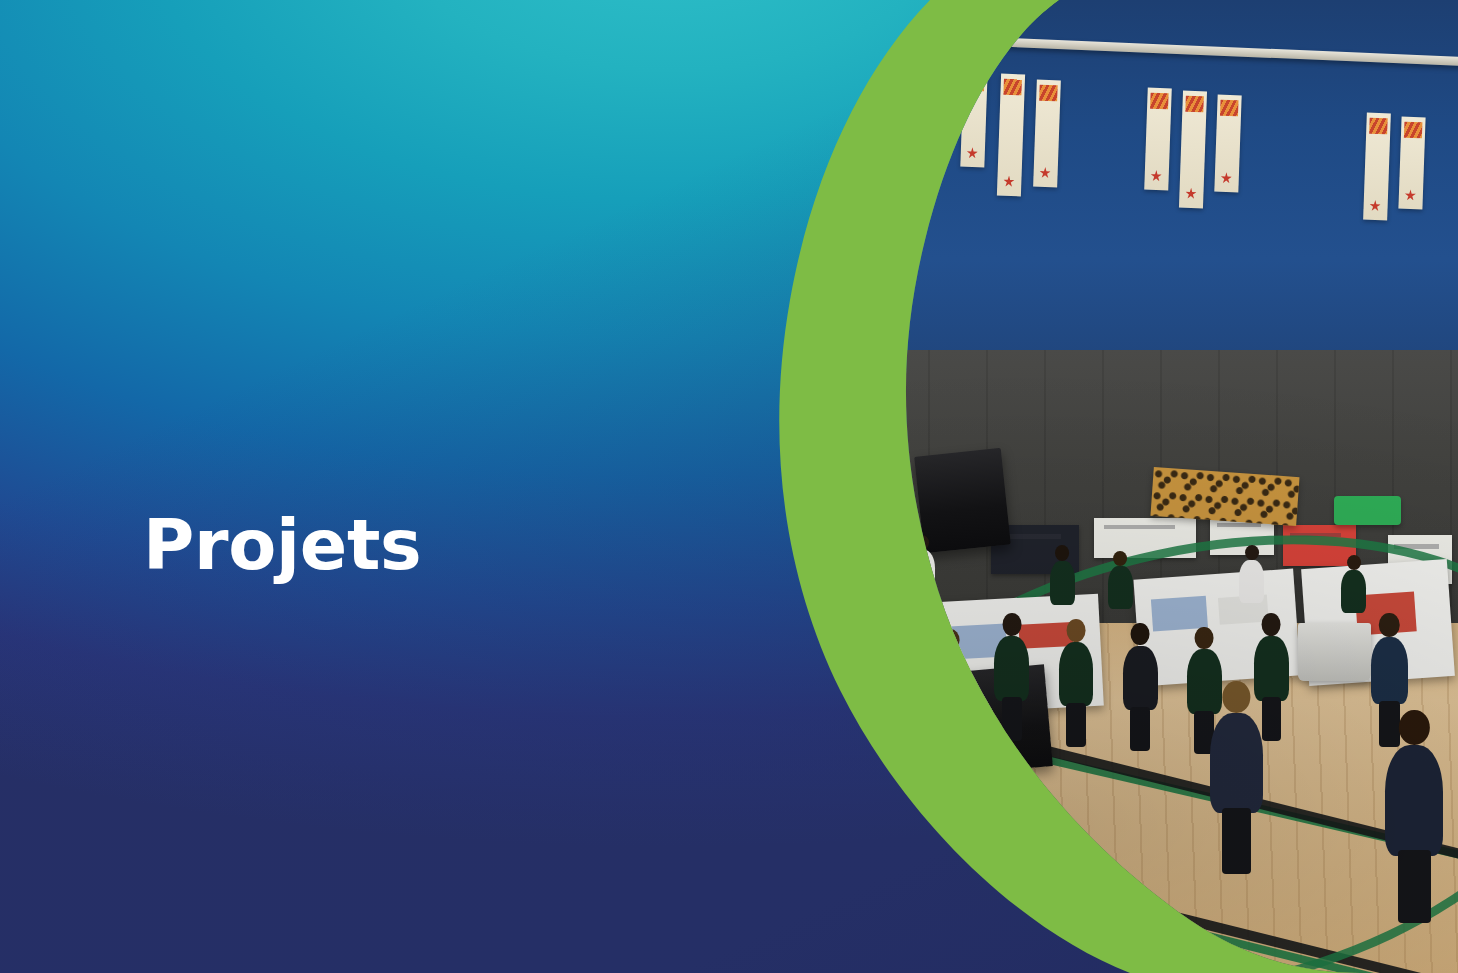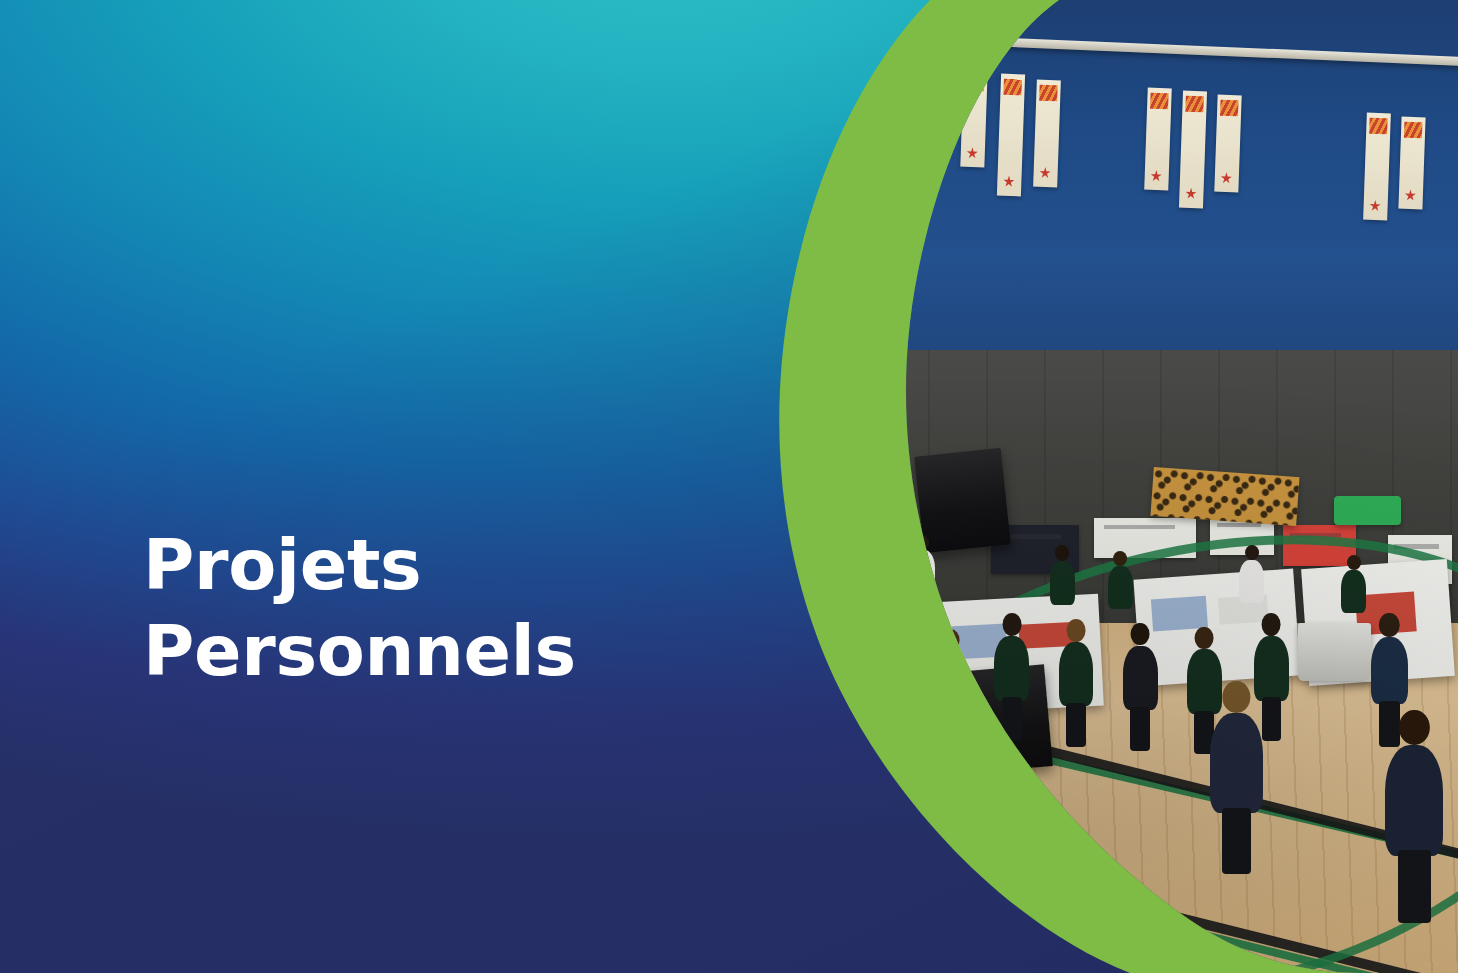--- a/index.html
+++ b/index.html
@@ -280,21 +280,21 @@
     font-family:"DejaVu Sans", sans-serif;
     -webkit-text-stroke:.2px #fff;
     opacity:.97;
     margin-top:16px;
   }
   .t-projets, .t-personnels{
     font-size:70px;line-height:1.08;font-weight:bold;
     letter-spacing:-.3px;
     font-family:"DejaVu Sans", sans-serif;
   }
-  .t-projets{margin-top:48px;}
+  .t-projets{margin-top:28px;}
   .t-personnels{margin-top:10px;}
 </style>
 </head>
 <body>
 
 <div id="poster">
 
   <div class="bg-gradient"></div>
 
   <div class="photo-clip">
@@ -672,16 +672,15 @@
                L 1130 973
                C 1020 930, 905 820, 840 690
                C 782 572, 766 436, 790 300
                C 812 176, 862 70, 930 0
                Z" fill="#7ebc45"></path>
     </svg>
   </div>
 
   <div class="headline">
     <div class="t-projets">Projets</div>
-    <div class="t-personnels">Personnels</div>
   </div>
 
 </div>
 
 </body></html>

